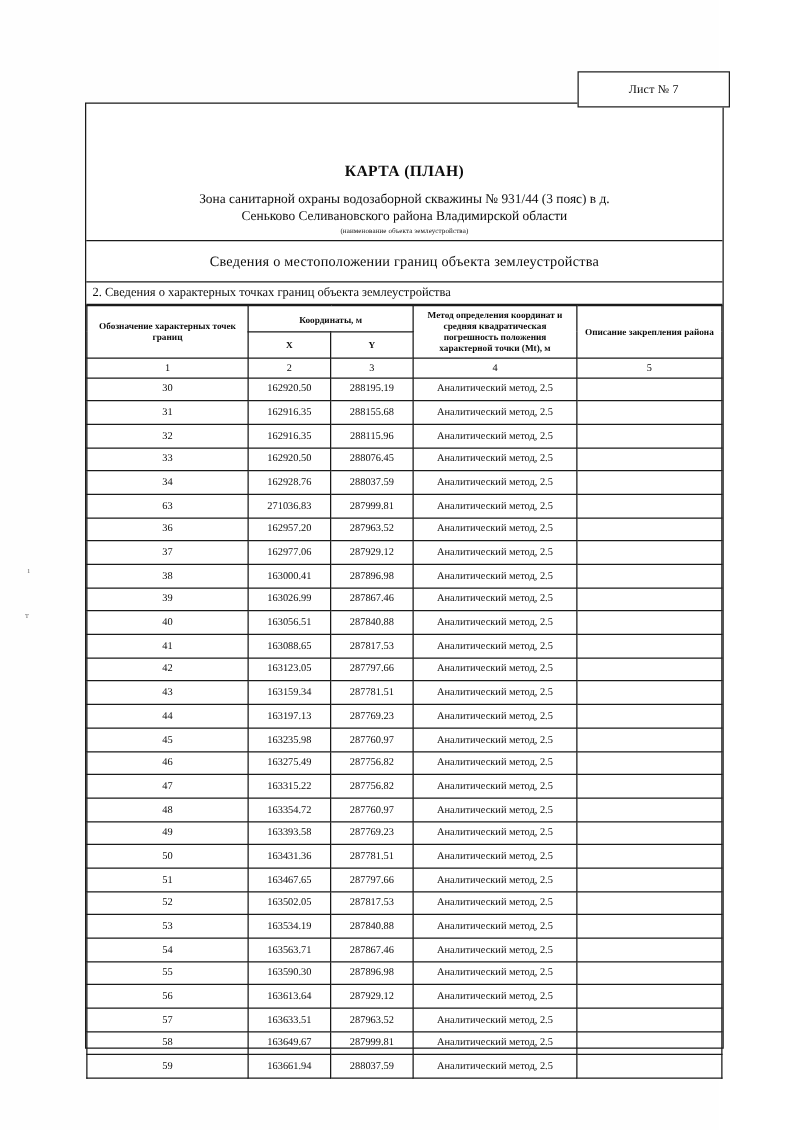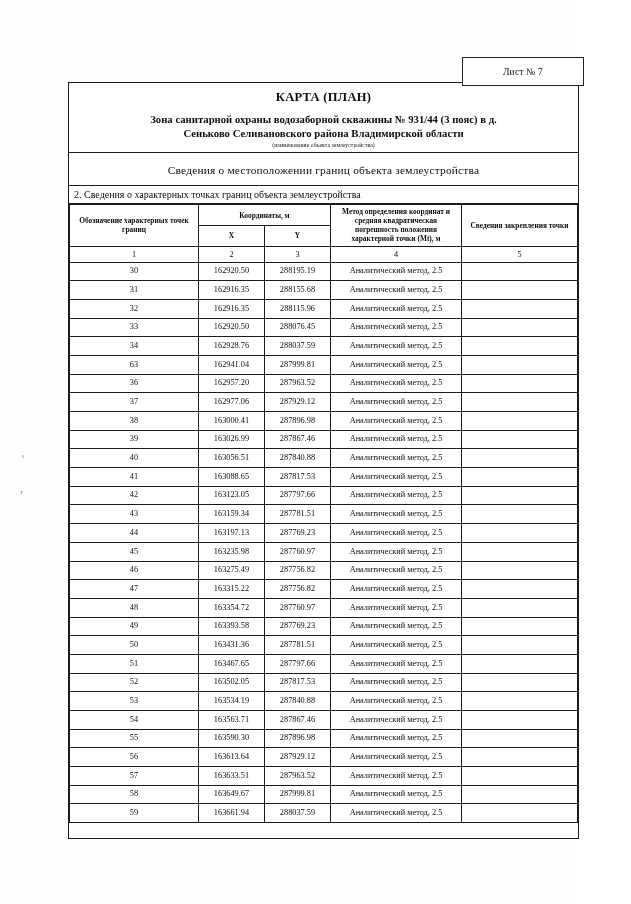--- a/index.html
+++ b/index.html
@@ -52,30 +52,31 @@
     height: 757px;
     border: 1.2px solid #1a1a1a;
     box-sizing: border-box;
     background: #fff;
   }
 
   .title-block {
     border-bottom: 1.1px solid #1a1a1a;
     padding: 7px 6px 3px 6px;
     text-align: center;
+    margin-top: 40px;
   }
   .doc-title {
     font-size: 12.5px;
     font-weight: bold;
     letter-spacing: 0.3px;
     margin-bottom: 8px;
   }
   .doc-subtitle {
     font-size: 10.7px;
-    font-weight: bold;
+    font-weight: normal;
     line-height: 1.28;
     padding: 0 4px;
   }
   .doc-caption {
     font-size: 5.6px;
     margin-top: 2px;
     margin-bottom: 1px;
     letter-spacing: 0.1px;
   }
 
@@ -169,21 +170,21 @@
     </div>
 
     <div class="subsection">2. Сведения о характерных точках границ объекта землеустройства</div>
 
     <table class="coords">
       <thead>
         <tr>
           <th class="c1" rowspan="2">Обозначение характерных точек границ</th>
           <th colspan="2">Координаты, м</th>
           <th class="c4" rowspan="2">Метод определения координат и средняя квадратическая погрешность положения характерной точки (Mt), м</th>
-          <th class="c5" rowspan="2">Сведения закрепления точки</th>
+          <th class="c5" rowspan="2">Описание закрепления района</th>
         </tr>
         <tr>
           <th class="c2">X</th>
           <th class="c3">Y</th>
         </tr>
       </thead>
       <tbody>
         <tr class="numrow">
           <td>1</td>
           <td>2</td>
@@ -221,21 +222,21 @@
           </tr>
           <tr class="datarow">
             <td>34</td>
             <td>162928.76</td>
             <td>288037.59</td>
             <td class="method">Аналитический метод, 2.5</td>
             <td class="empty"></td>
           </tr>
           <tr class="datarow">
             <td>63</td>
-            <td>162941.04</td>
+            <td>271036.83</td>
             <td>287999.81</td>
             <td class="method">Аналитический метод, 2.5</td>
             <td class="empty"></td>
           </tr>
           <tr class="datarow">
             <td>36</td>
             <td>162957.20</td>
             <td>287963.52</td>
             <td class="method">Аналитический метод, 2.5</td>
             <td class="empty"></td>

